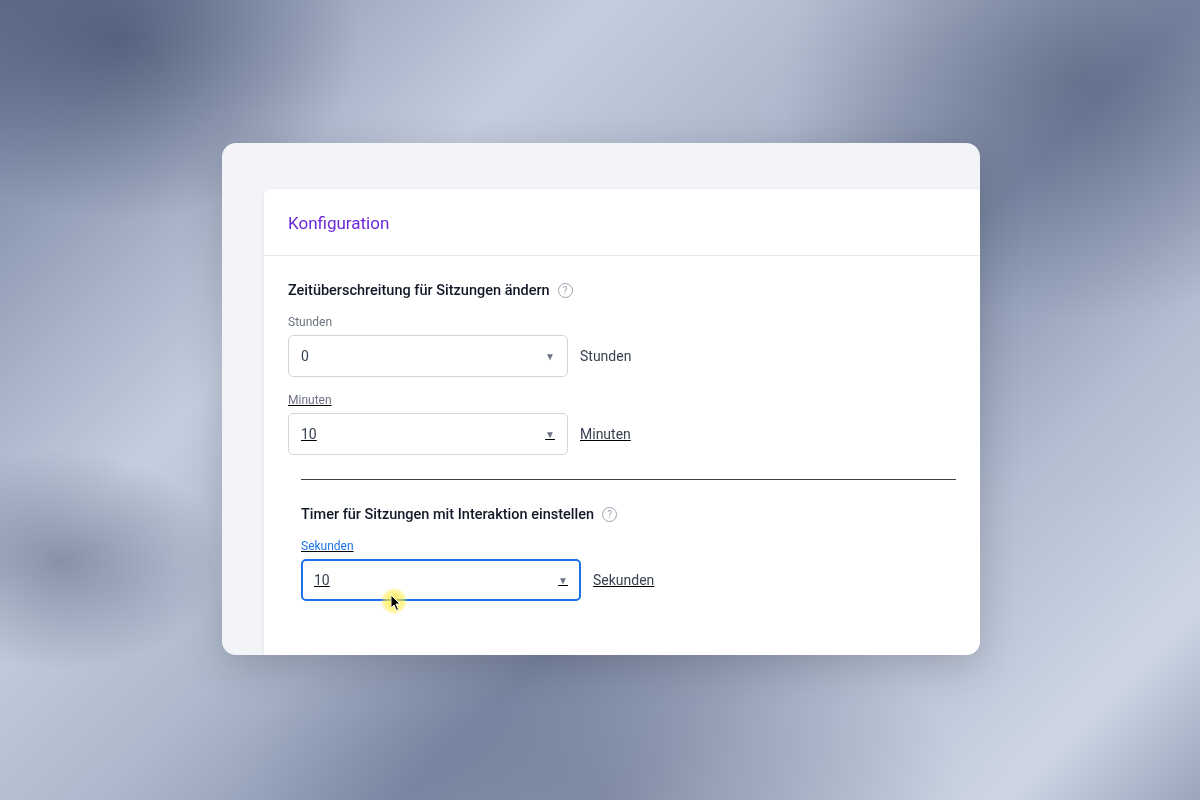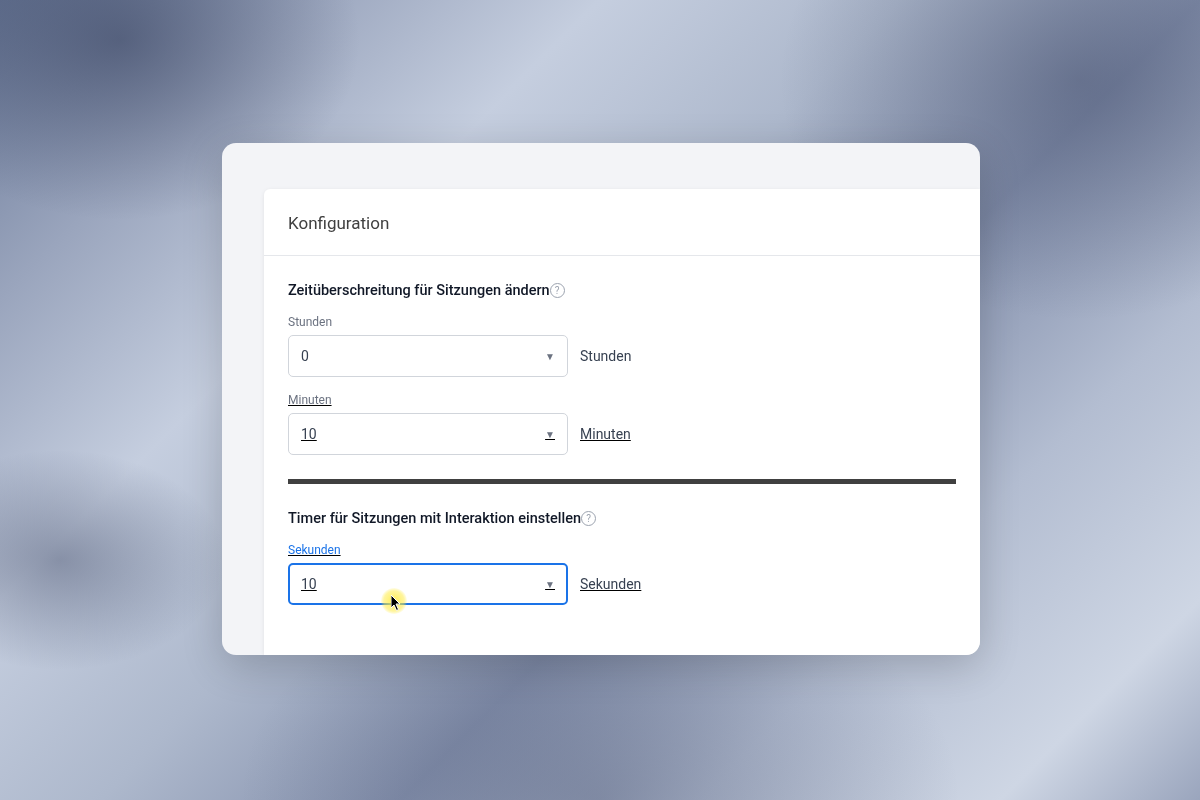--- a/index.html
+++ b/index.html
@@ -44,34 +44,36 @@
       box-shadow: 0 1px 4px rgba(0,0,0,0.08);
       overflow: hidden;
     }
     .card-header {
       padding: 24px 24px 22px 24px;
       border-bottom: 1px solid #e5e7eb;
     }
     .card-title {
       font-size: 17px;
       font-weight: 400;
-      color: #404040;
+      color: #6d28d9;
     }
     .card-body {
       padding: 0 24px;
     }
     .section {
       padding: 26px 0 24px 0;
     }
     .section + .section {
-      border-top: 5px solid #404040;
+      border-top: 1px solid #404040;
+      margin-left: 13px;
     }
     .section-title-row {
       display: flex;
       align-items: center;
+      gap: 8px;
       margin-bottom: 16px;
     }
     .section-title {
       font-size: 14.5px;
       font-weight: 500;
       color: #111827;
     }
     .help-icon {
       width: 15px;
       height: 15px;

